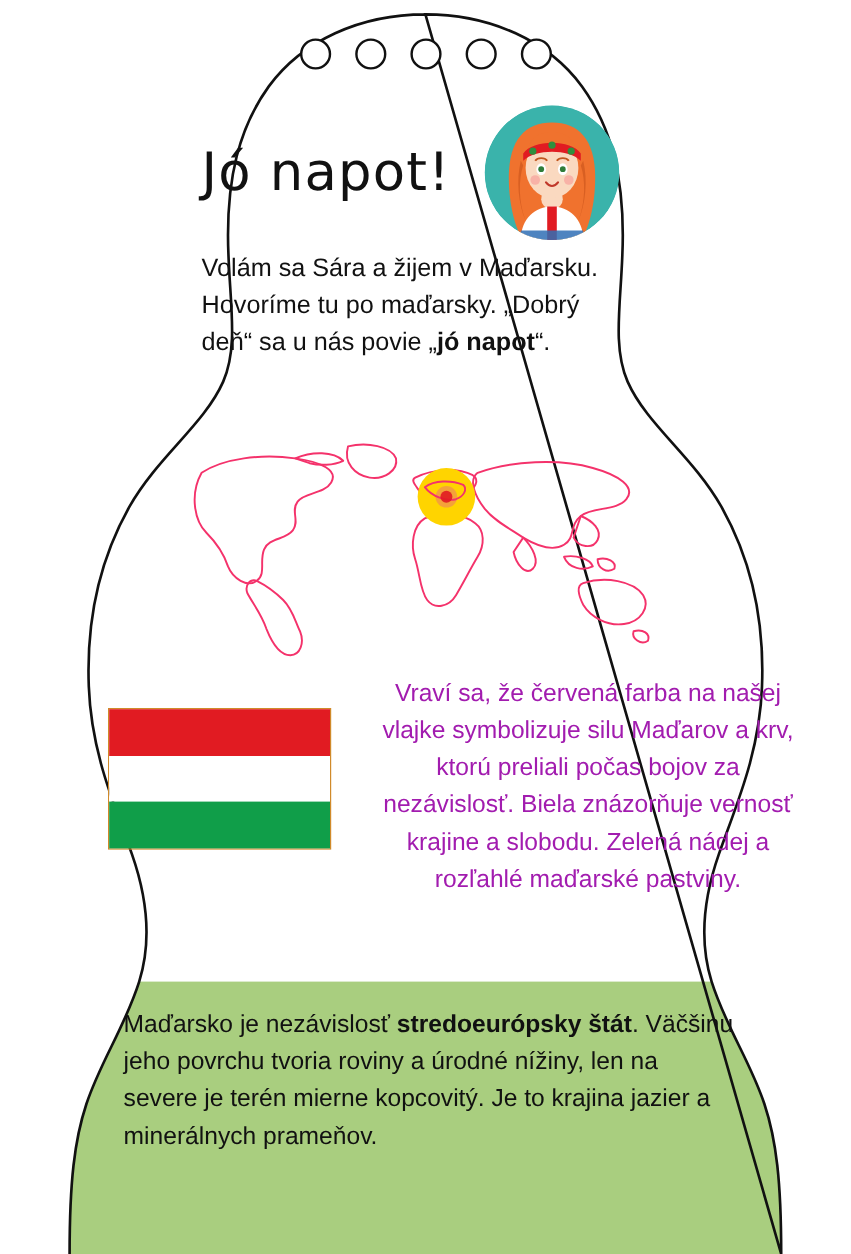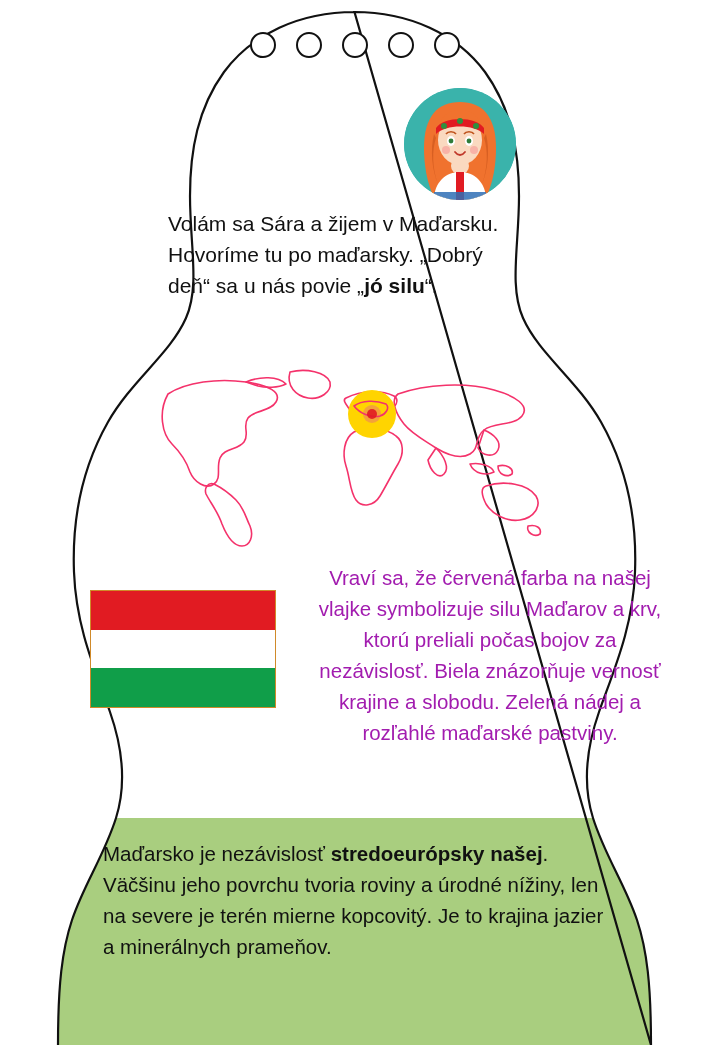--- a/index.html
+++ b/index.html
@@ -189,20 +189,21 @@
   </svg>
 
   <div class="holes">
     <div class="hole"></div>
     <div class="hole"></div>
     <div class="hole"></div>
     <div class="hole"></div>
     <div class="hole"></div>
   </div>
 
+  <div class="greeting">Jó napot!</div>
 
   <div class="avatar">
     <svg viewBox="0 0 112 112" width="112" height="112" aria-hidden="true">
       <circle cx="56" cy="56" r="56" fill="#3AB3AB"></circle>
 
       <path d="M20,60 C20,28 34,14 56,14 C78,14 92,28 92,60 C92,84 86,104 80,112 L32,112 C26,104 20,84 20,60 Z" fill="#F0722E"></path>
 
       <rect x="47" y="70" width="18" height="16" rx="8" fill="#FAD9C0"></rect>
 
       <path d="M30,112 C30,94 42,84 56,84 C70,84 82,94 82,112 Z" fill="#FFFFFF"></path>
@@ -228,21 +229,21 @@
       <circle cx="42" cy="62" r="4" fill="#F7A8A0" opacity="0.8"></circle>
       <circle cx="70" cy="62" r="4" fill="#F7A8A0" opacity="0.8"></circle>
       <path d="M51,64 C54,68 58,68 61,64" stroke="#C0392B" stroke-width="1.8" fill="none" stroke-linecap="round"></path>
 
       <path d="M30,46 C26,62 28,82 34,96 C28,80 28,62 32,50 Z" fill="#D85F22"></path>
       <path d="M82,46 C86,62 84,82 78,96 C84,80 84,62 80,50 Z" fill="#D85F22"></path>
     </svg>
   </div>
 
   <div class="intro">
-    <span>Volám sa Sára a žijem v Maďarsku. Hovoríme tu po maďarsky. „Dobrý deň“ sa u nás povie „</span><b>jó silu</b><span>“.</span>
+    <span>Volám sa Sára a žijem v Maďarsku. Hovoríme tu po maďarsky. „Dobrý deň“ sa u nás povie „</span><b>jó napot</b><span>“.</span>
   </div>
 
   <div class="map-wrap">
     <svg viewBox="0 0 420 190" width="420" height="190" aria-hidden="true">
       <g fill="none" stroke="#F4326B" stroke-width="1.6" stroke-linejoin="round" stroke-linecap="round">
 
         <path d="M18,34 C36,22 68,18 96,22 C118,25 132,32 126,42 C120,52 104,50 98,58
                  C92,66 100,74 94,82 C88,90 74,88 70,98 C66,108 72,118 64,124
                  C56,130 44,122 40,112 C36,100 30,92 22,84 C12,74 8,52 18,34 Z"></path>
         <path d="M96,22 C110,16 128,16 136,24 C128,28 116,28 108,26 Z"></path>
@@ -287,16 +288,16 @@
 
   <div class="flag">
     <span style="background:#E11B22"></span>
     <span style="background:#FFFFFF"></span>
     <span style="background:#109E49"></span>
   </div>
 
   <div class="flag-text">Vraví sa, že červená farba na našej vlajke symbolizuje silu Maďarov a krv, ktorú preliali počas bojov za nezávislosť. Biela znázorňuje vernosť krajine a slobodu. Zelená nádej a rozľahlé maďarské pastviny.</div>
 
   <div class="band-text">
-    <span>Maďarsko je nezávislosť </span><b>stredoeurópsky našej</b><span>. Väčšinu jeho povrchu tvoria roviny a úrodné nížiny, len na severe je terén mierne kopcovitý. Je to krajina jazier a minerálnych prameňov.</span>
+    <span>Maďarsko je nezávislosť </span><b>stredoeurópsky štát</b><span>. Väčšinu jeho povrchu tvoria roviny a úrodné nížiny, len na severe je terén mierne kopcovitý. Je to krajina jazier a minerálnych prameňov.</span>
   </div>
 
 </div>
 
 </body></html>

